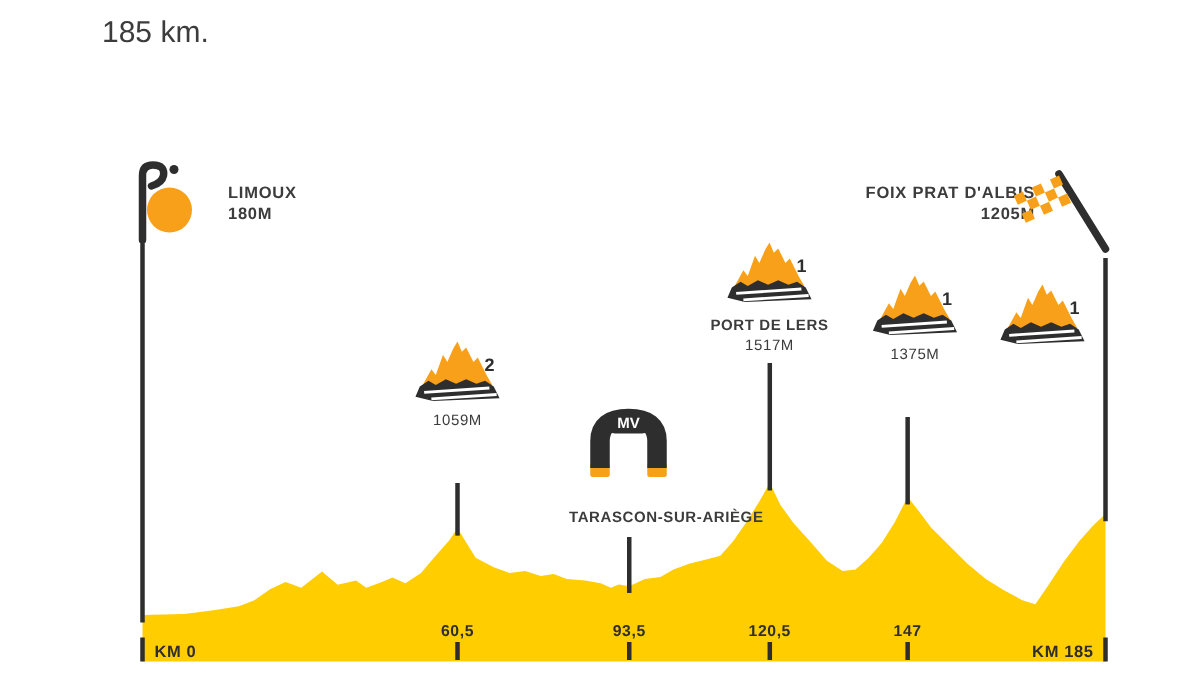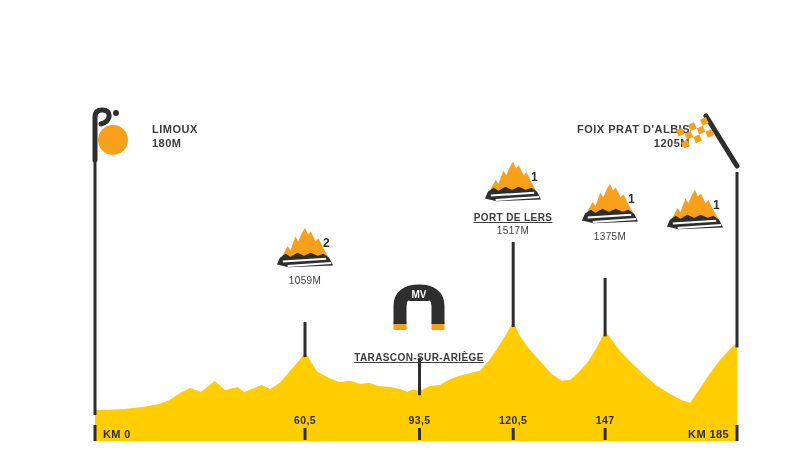--- a/index.html
+++ b/index.html
@@ -29,24 +29,24 @@
   .start-block { position:absolute; left:152px; top:122px; }
   .start-icon  { position:absolute; left:84px; top:106px; }
   .finish-block{ position:absolute; left:500px; top:122px; width:190px; text-align:right; }
   .flag-icon   { position:absolute; left:674px; top:104px; }
 
   .climb { position:absolute; text-align:center; }
   .climb .mtn { display:block; margin:0 auto; }
   .climb .cat { position:absolute; font-size:12px; font-weight:bold; color:var(--dark);
                 left:calc(50% + 18px); top:12px; }
   .climb-name { font-size:10px; font-weight:bold; color:var(--text); letter-spacing:.4px;
-                line-height:13px; white-space:pre-line; margin-top:3px;text-decoration:underline; }
+                line-height:13px; white-space:pre-line; margin-top:3px; }
   .climb-elev { font-size:10px; font-weight:normal; color:var(--text); letter-spacing:.4px;
                 line-height:13px; }
-  .sprint { position:absolute; left:329px; top:284px; width:180px; text-align:center; }
+  .sprint { position:absolute; left:329px; top:272px; width:180px; text-align:right; }
   .sprint svg { display:block; margin:0 auto; }
   .sprint .climb-name { margin-top:19px; }
 </style>
 </head>
 <body>
 
 <div class="page">
 
   <svg width="0" height="0" style="position:absolute" aria-hidden="true">
     <defs>
@@ -77,20 +77,21 @@
         <rect x="603.6" y="428" width="3" height="12" class="tick"></rect>
         <text x="605.1" y="424" class="axis-text mid">147</text>
         <rect x="93.5" y="425" width="3" height="16" class="tick"></rect>
         <text x="103" y="438" class="axis-text big">KM 0</text>
         <rect x="735.5" y="425" width="3" height="16" class="tick"></rect>
         <text x="729" y="438" class="axis-text big end">KM 185</text>
       </g>
   </svg>
 
   <div class="hdr">
+    <div class="hdr-dist">185 km.</div>
   </div>
 
   <svg class="start-icon" width="52" height="56" viewBox="0 0 52 56">
     <circle cx="29" cy="34" r="15" fill="var(--orange)"></circle>
     <path d="M11,54 L11,11 Q11,4 18,4 Q26,4 25,11 Q24,16 17,18" fill="none" stroke="var(--dark)" stroke-width="5" stroke-linecap="round"></path>
     <circle cx="32" cy="7" r="3" fill="var(--dark)"></circle>
   </svg>
   <div class="start-block lbl">
     <div>LIMOUX</div>
     <div>180M</div>

